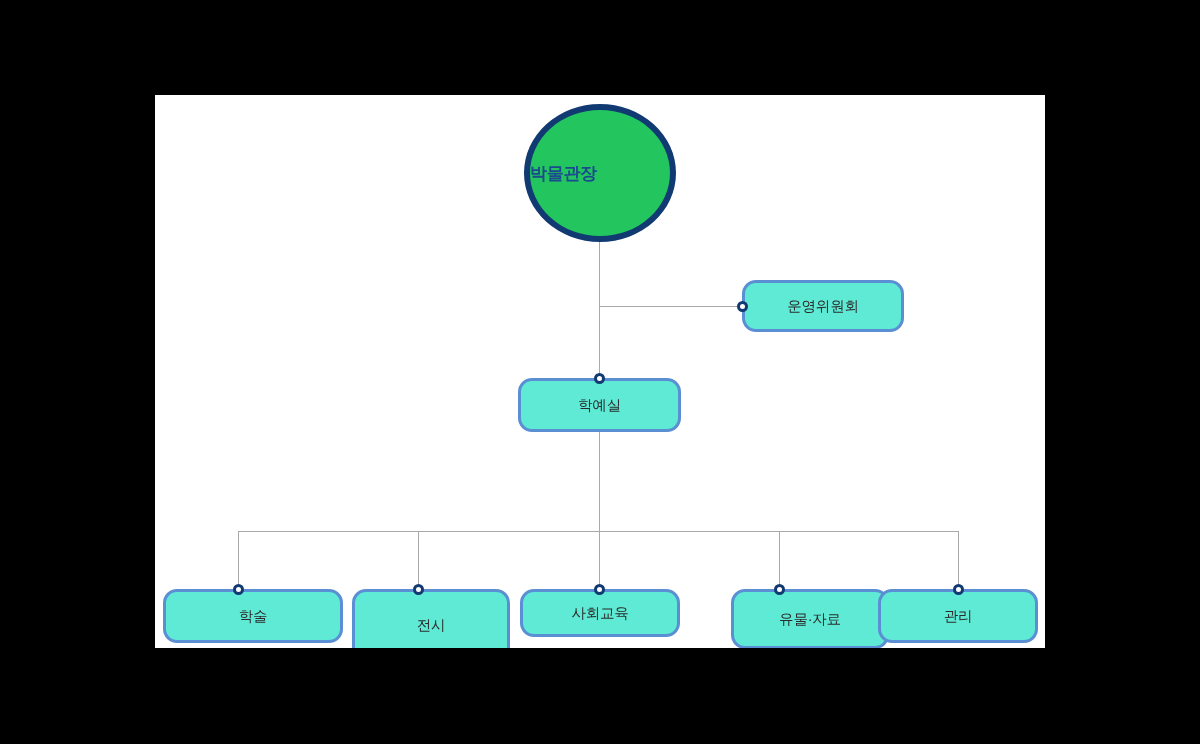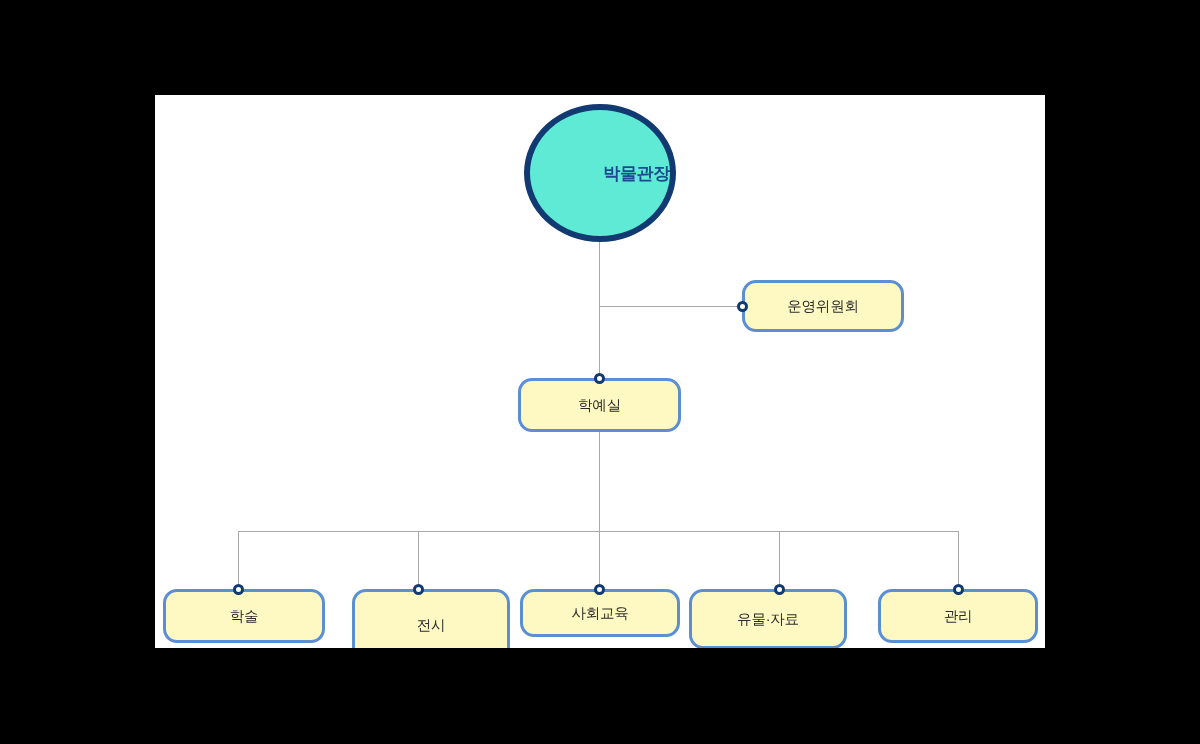--- a/index.html
+++ b/index.html
@@ -35,40 +35,40 @@
   }
   .line.v { width: 1px; }
   .line.h { height: 1px; }
 
   
   .root-node {
     position: absolute;
     box-sizing: border-box;
     border-radius: 50%;
     border: 6px solid #123a72;
-    background: #5eead4;
+    background: #22c55e;
     display: flex;
     align-items: center;
-    justify-content: flex-end;
+    justify-content: flex-start;
   }
   .root-label {
     font-size: 17px;
     font-weight: bold;
     color: #1b4a8f;
     letter-spacing: -0.3px;
     white-space: nowrap;
   }
 
   
   .node {
     position: absolute;
     box-sizing: border-box;
     border: 3px solid #5b8fd4;
     border-radius: 14px;
-    background: #fef9c3;
+    background: #5eead4;
     display: flex;
     align-items: center;
     justify-content: center;
   }
   .node-label {
     font-size: 14.5px;
     color: #2b2b2b;
     letter-spacing: -0.2px;
     white-space: nowrap;
   }
@@ -112,36 +112,36 @@
     <div class="node" style="left:587px; top:185px; width:162px; height:52px;">
       <span class="node-label">운영위원회</span>
     </div>
     <div class="dot" style="left:582px; top:206px;"></div>
 
     <div class="node" style="left:363px; top:283px; width:163px; height:54px;text-align:center;">
       <span class="node-label">학예실</span>
     </div>
     <div class="dot" style="left:439px; top:278px;"></div>
 
-    <div class="node" style="left:8px; top:494px; width:162px; height:54px;">
+    <div class="node" style="left:8px; top:494px; width:180px; height:54px;">
       <span class="node-label">학술</span>
     </div>
     <div class="dot" style="left:78px; top:489px;"></div>
 
     <div class="node" style="left:185px; top:494px; width:158px; height:72px;margin-left:12px;">
       <span class="node-label">전시</span>
     </div>
     <div class="dot" style="left:258px; top:489px;"></div>
 
     <div class="node" style="left:365px; top:494px; width:160px; height:48px;">
       <span class="node-label">사회교육</span>
     </div>
     <div class="dot" style="left:439px; top:489px;"></div>
 
-    <div class="node" style="left:534px; top:494px; width:158px; height:60px;">
+    <div class="node" style="left:576px; top:494px; width:158px; height:60px;">
       <span class="node-label">유물·자료</span>
     </div>
     <div class="dot" style="left:619px; top:489px;"></div>
 
     <div class="node" style="left:723px; top:494px; width:160px; height:54px;justify-content:center;">
       <span class="node-label">관리</span>
     </div>
     <div class="dot" style="left:798px; top:489px;"></div>
 
   </div>

